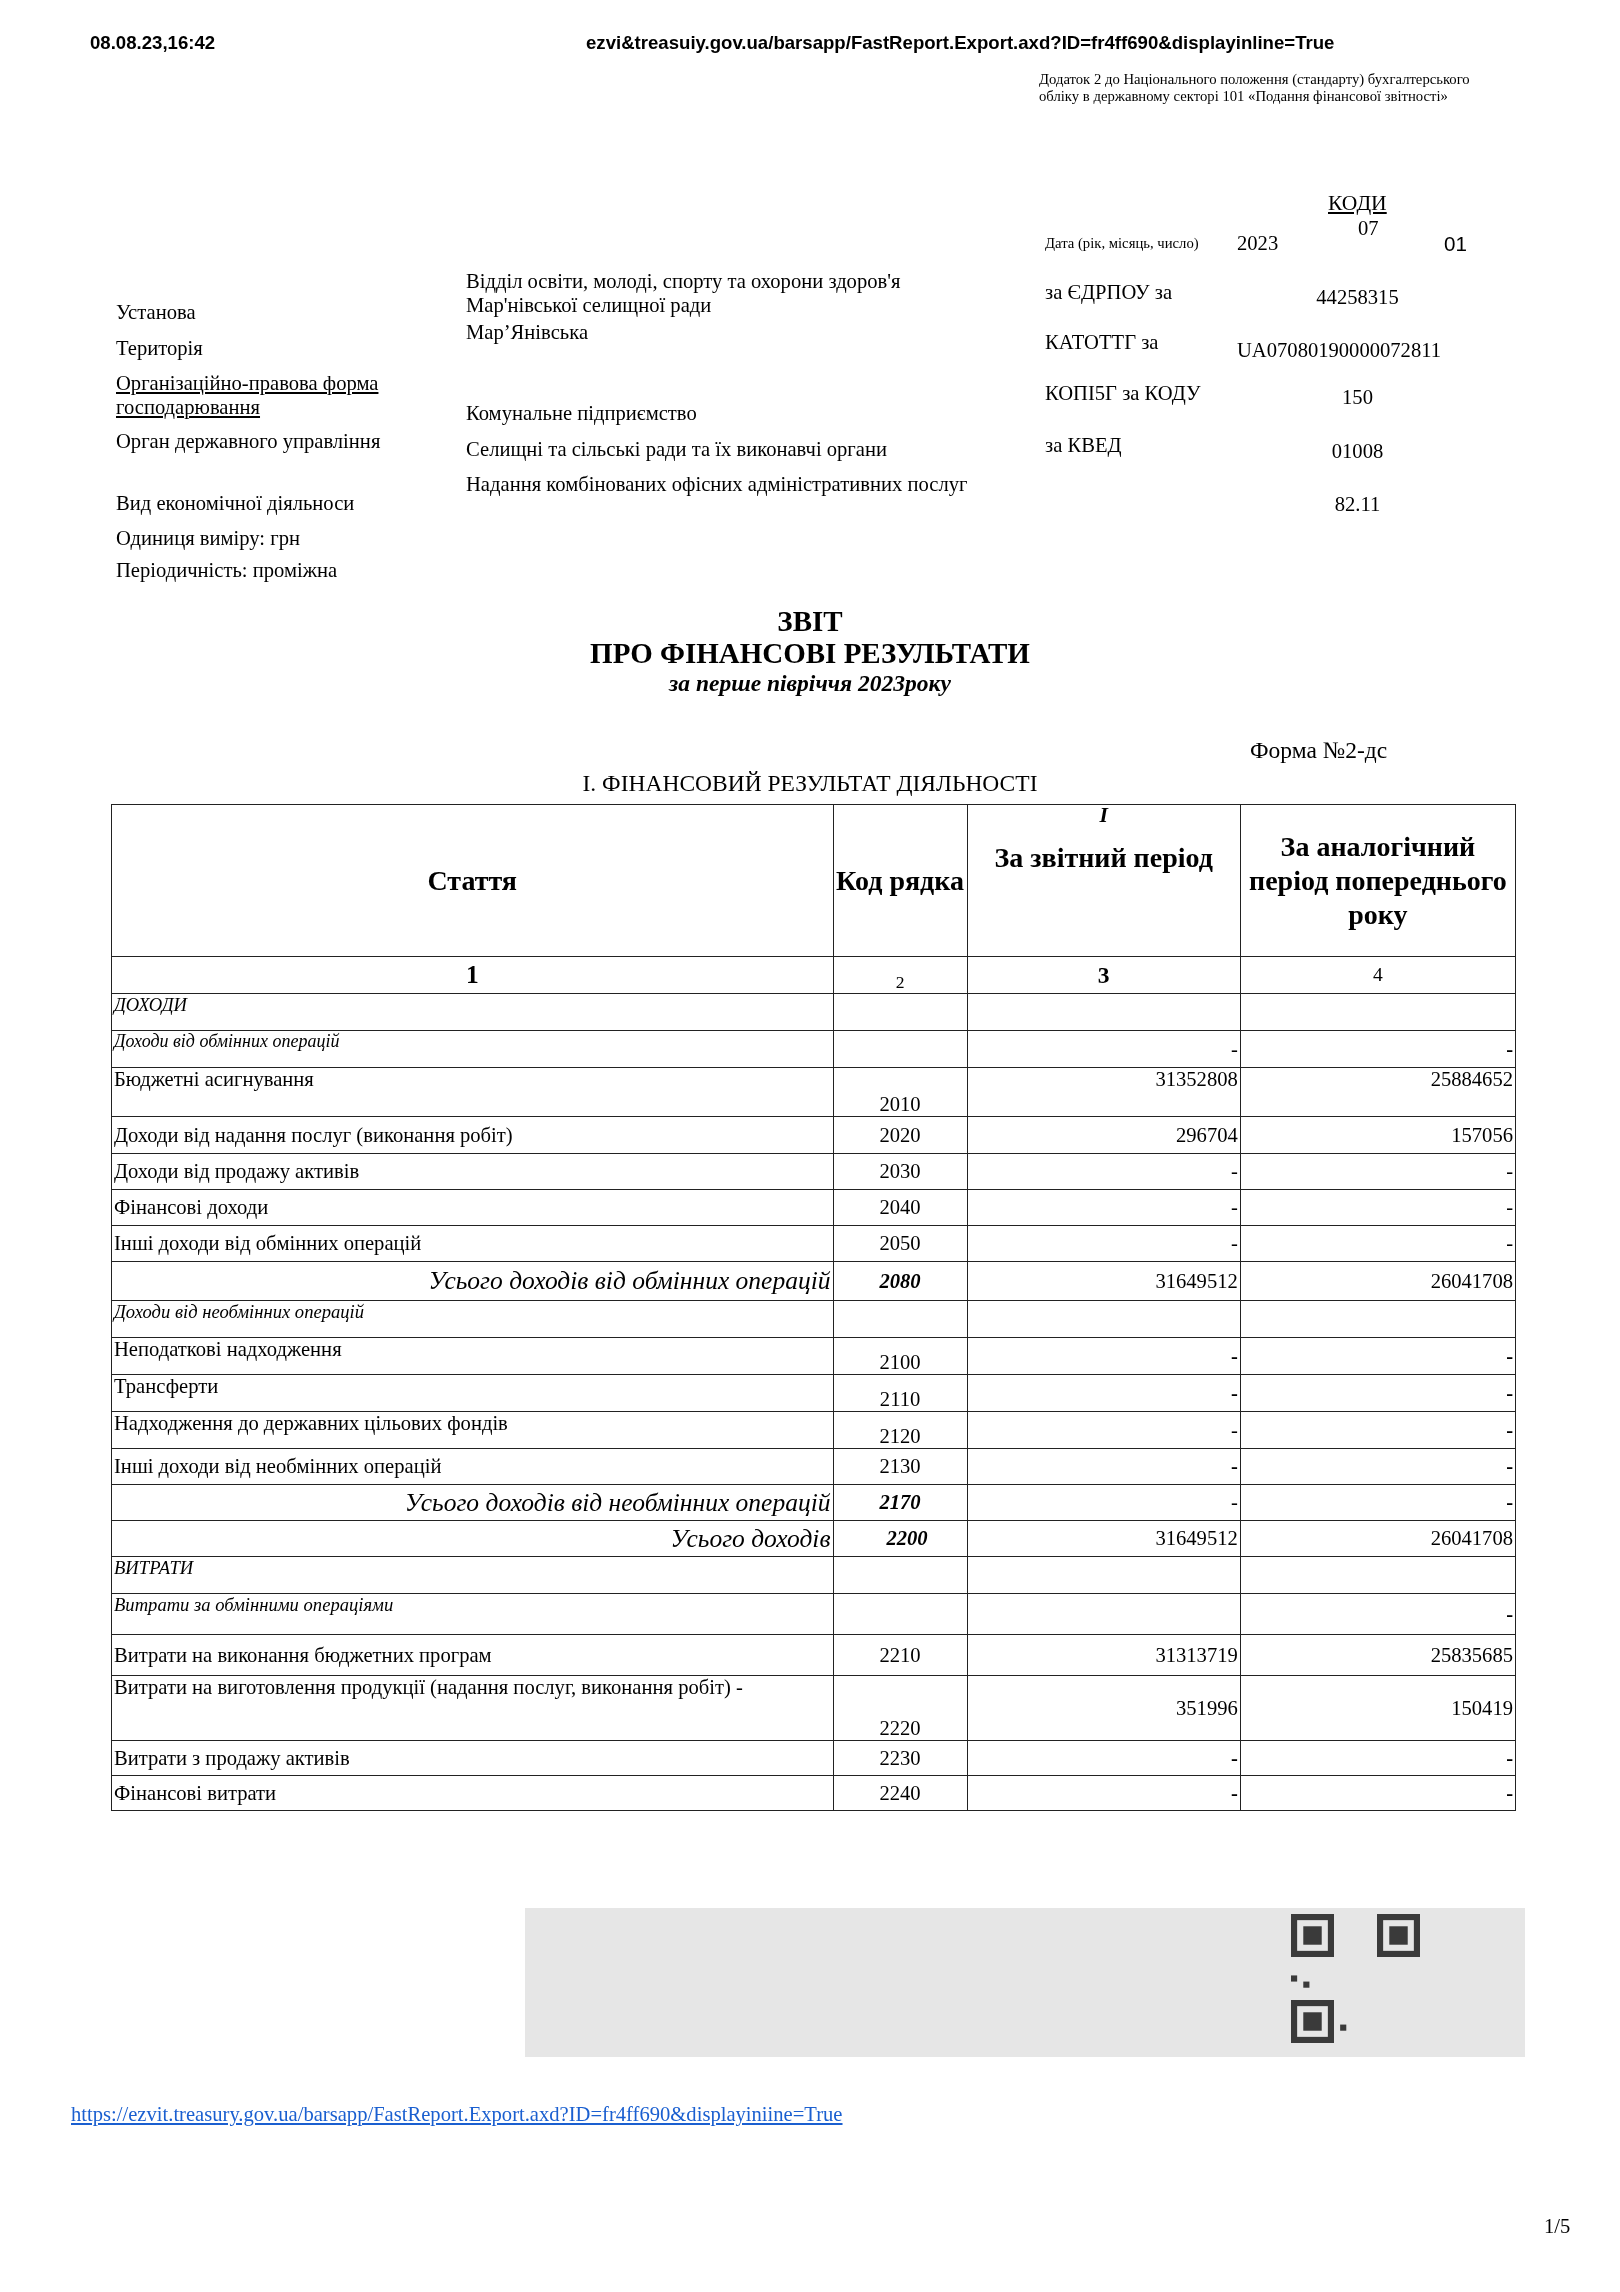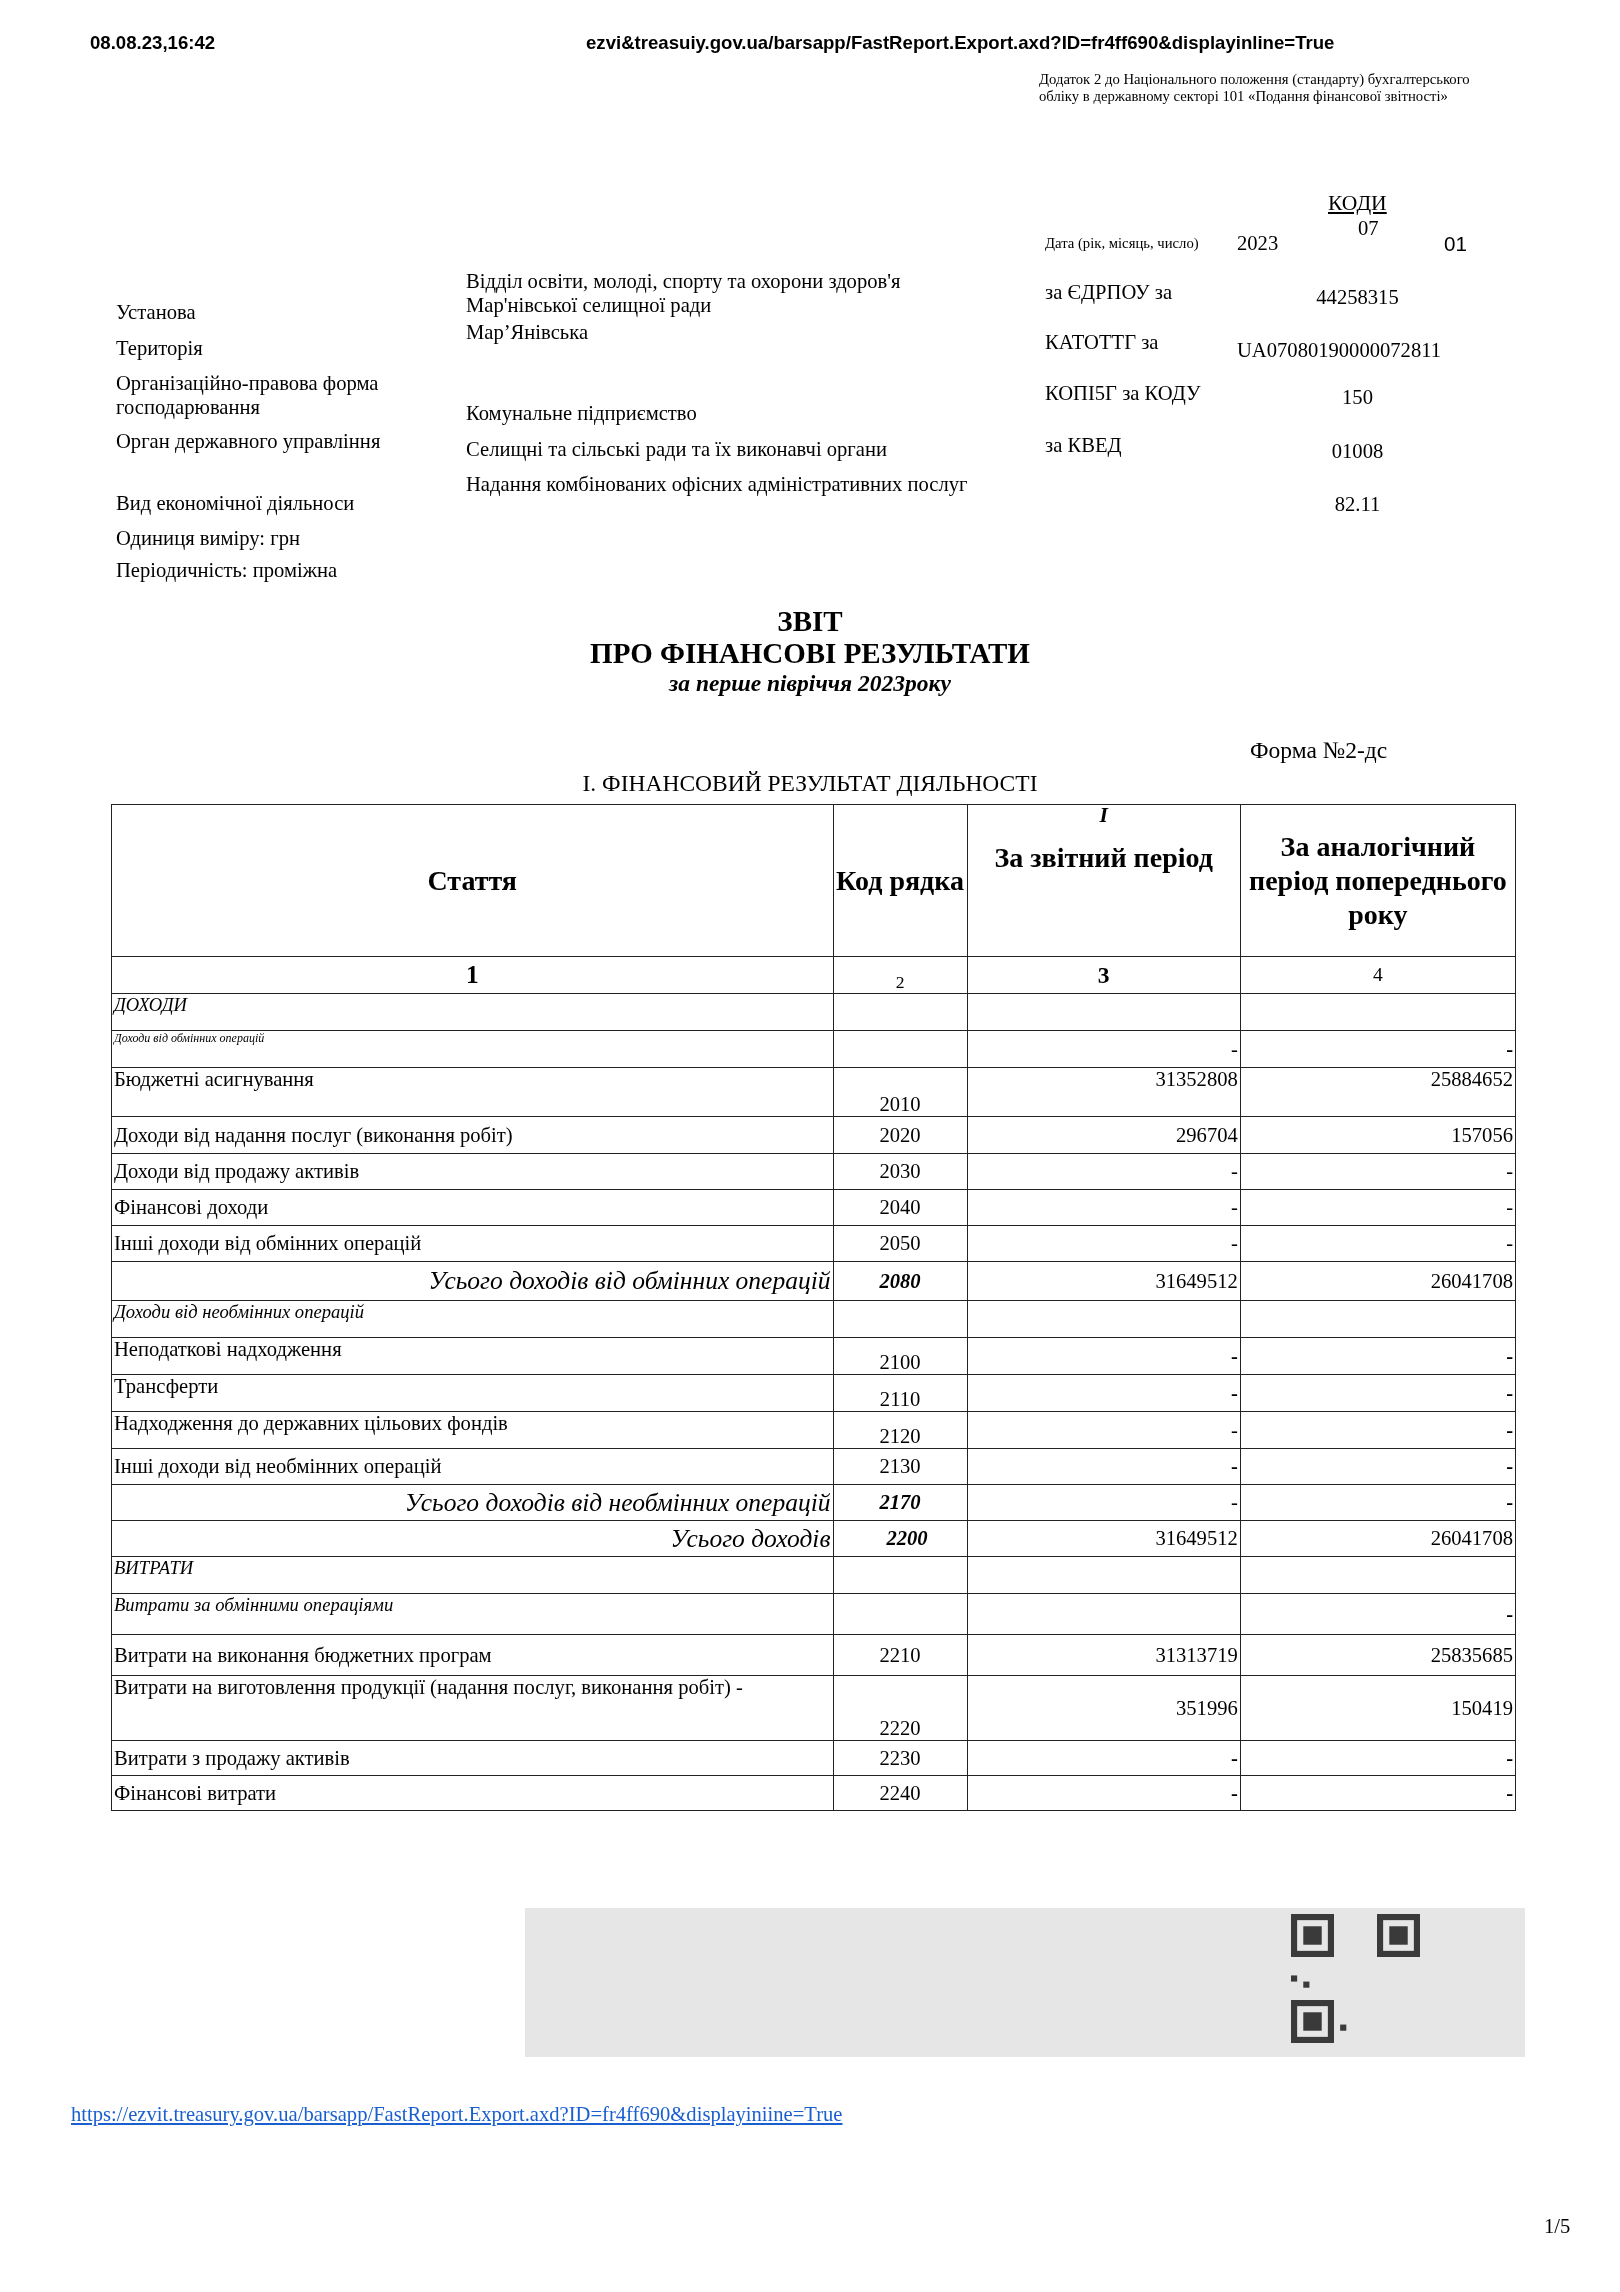--- a/index.html
+++ b/index.html
@@ -59,21 +59,21 @@
 <div class="abs code-val" style="top:386px;">150</div>
 
 <div class="abs lbl" style="left:1045px; top:434px;">за КВЕД</div>
 <div class="abs code-val" style="top:440px;">01008</div>
 <div class="abs code-val" style="top:493px;">82.11</div>
 
 <div class="abs lbl" style="left:116px; top:301px;">Установа</div>
 <div class="abs lbl" style="left:466px; top:270px; width:529px;">Відділ освіти, молоді, спорту та охорони здоров'я Мар'нівської селищної ради</div>
 <div class="abs lbl" style="left:116px; top:337px;">Територія</div>
 <div class="abs lbl" style="left:466px; top:321px;">Мар’Янівська</div>
-<div class="abs lbl" style="left:116px; top:372px; width:314px;">Організаційно-правова форма господарювання</div>
+<div class="abs lbl" style="left:116px; top:372px; width:314px;text-decoration:underline;">Організаційно-правова форма господарювання</div>
 <div class="abs lbl" style="left:466px; top:402px;">Комунальне підприємство</div>
 <div class="abs lbl" style="left:116px; top:430px;">Орган державного управління</div>
 <div class="abs lbl" style="left:466px; top:438px;">Селищні та сільські ради та їх виконавчі органи</div>
 <div class="abs lbl" style="left:116px; top:492px;">Вид економічної діяльноси</div>
 <div class="abs lbl" style="left:466px; top:473px; width:529px;">Надання комбінованих офісних адміністративних послуг</div>
 <div class="abs lbl" style="left:116px; top:527px;">Одиниця виміру: грн</div>
 <div class="abs lbl" style="left:116px; top:559px;">Періодичність: проміжна</div>
 
 <div class="abs title" style="top:605px; font-size:29px;">ЗВІТ</div>
 <div class="abs title" style="top:637px; font-size:29px;">ПРО ФІНАНСОВІ РЕЗУЛЬТАТИ</div>
@@ -106,21 +106,21 @@
       <td style="font-weight:bold; font-size:23.5px;">3</td>
       <td style="font-size:19.6px;">4</td>
     </tr>
   <tr class="thick-top" style="height: 37px;">
         <td class="ital" style="font-size: 18.6px; vertical-align: top;">ДОХОДИ</td>
         <td class="code"></td>
         <td class="num"></td>
         <td class="num dash-bold"></td>
       </tr>
       <tr class="thick-top" style="height: 37px;">
-        <td class="ital" style="font-size: 12px; vertical-align: top;">Доходи від обмінних операцій</td>
+        <td class="ital" style="font-size: 18px; vertical-align: top;">Доходи від обмінних операцій</td>
         <td class="code"></td>
         <td class="num">-</td>
         <td class="num dash-bold">-</td>
       </tr>
       <tr class="thick-top" style="height: 49px;">
         <td class="" style="vertical-align: top;">Бюджетні асигнування</td>
         <td class="code" style="vertical-align: bottom;">2010</td>
         <td class="num" style="vertical-align: top;">31352808</td>
         <td class="num" style="vertical-align: top;">25884652</td>
       </tr>

